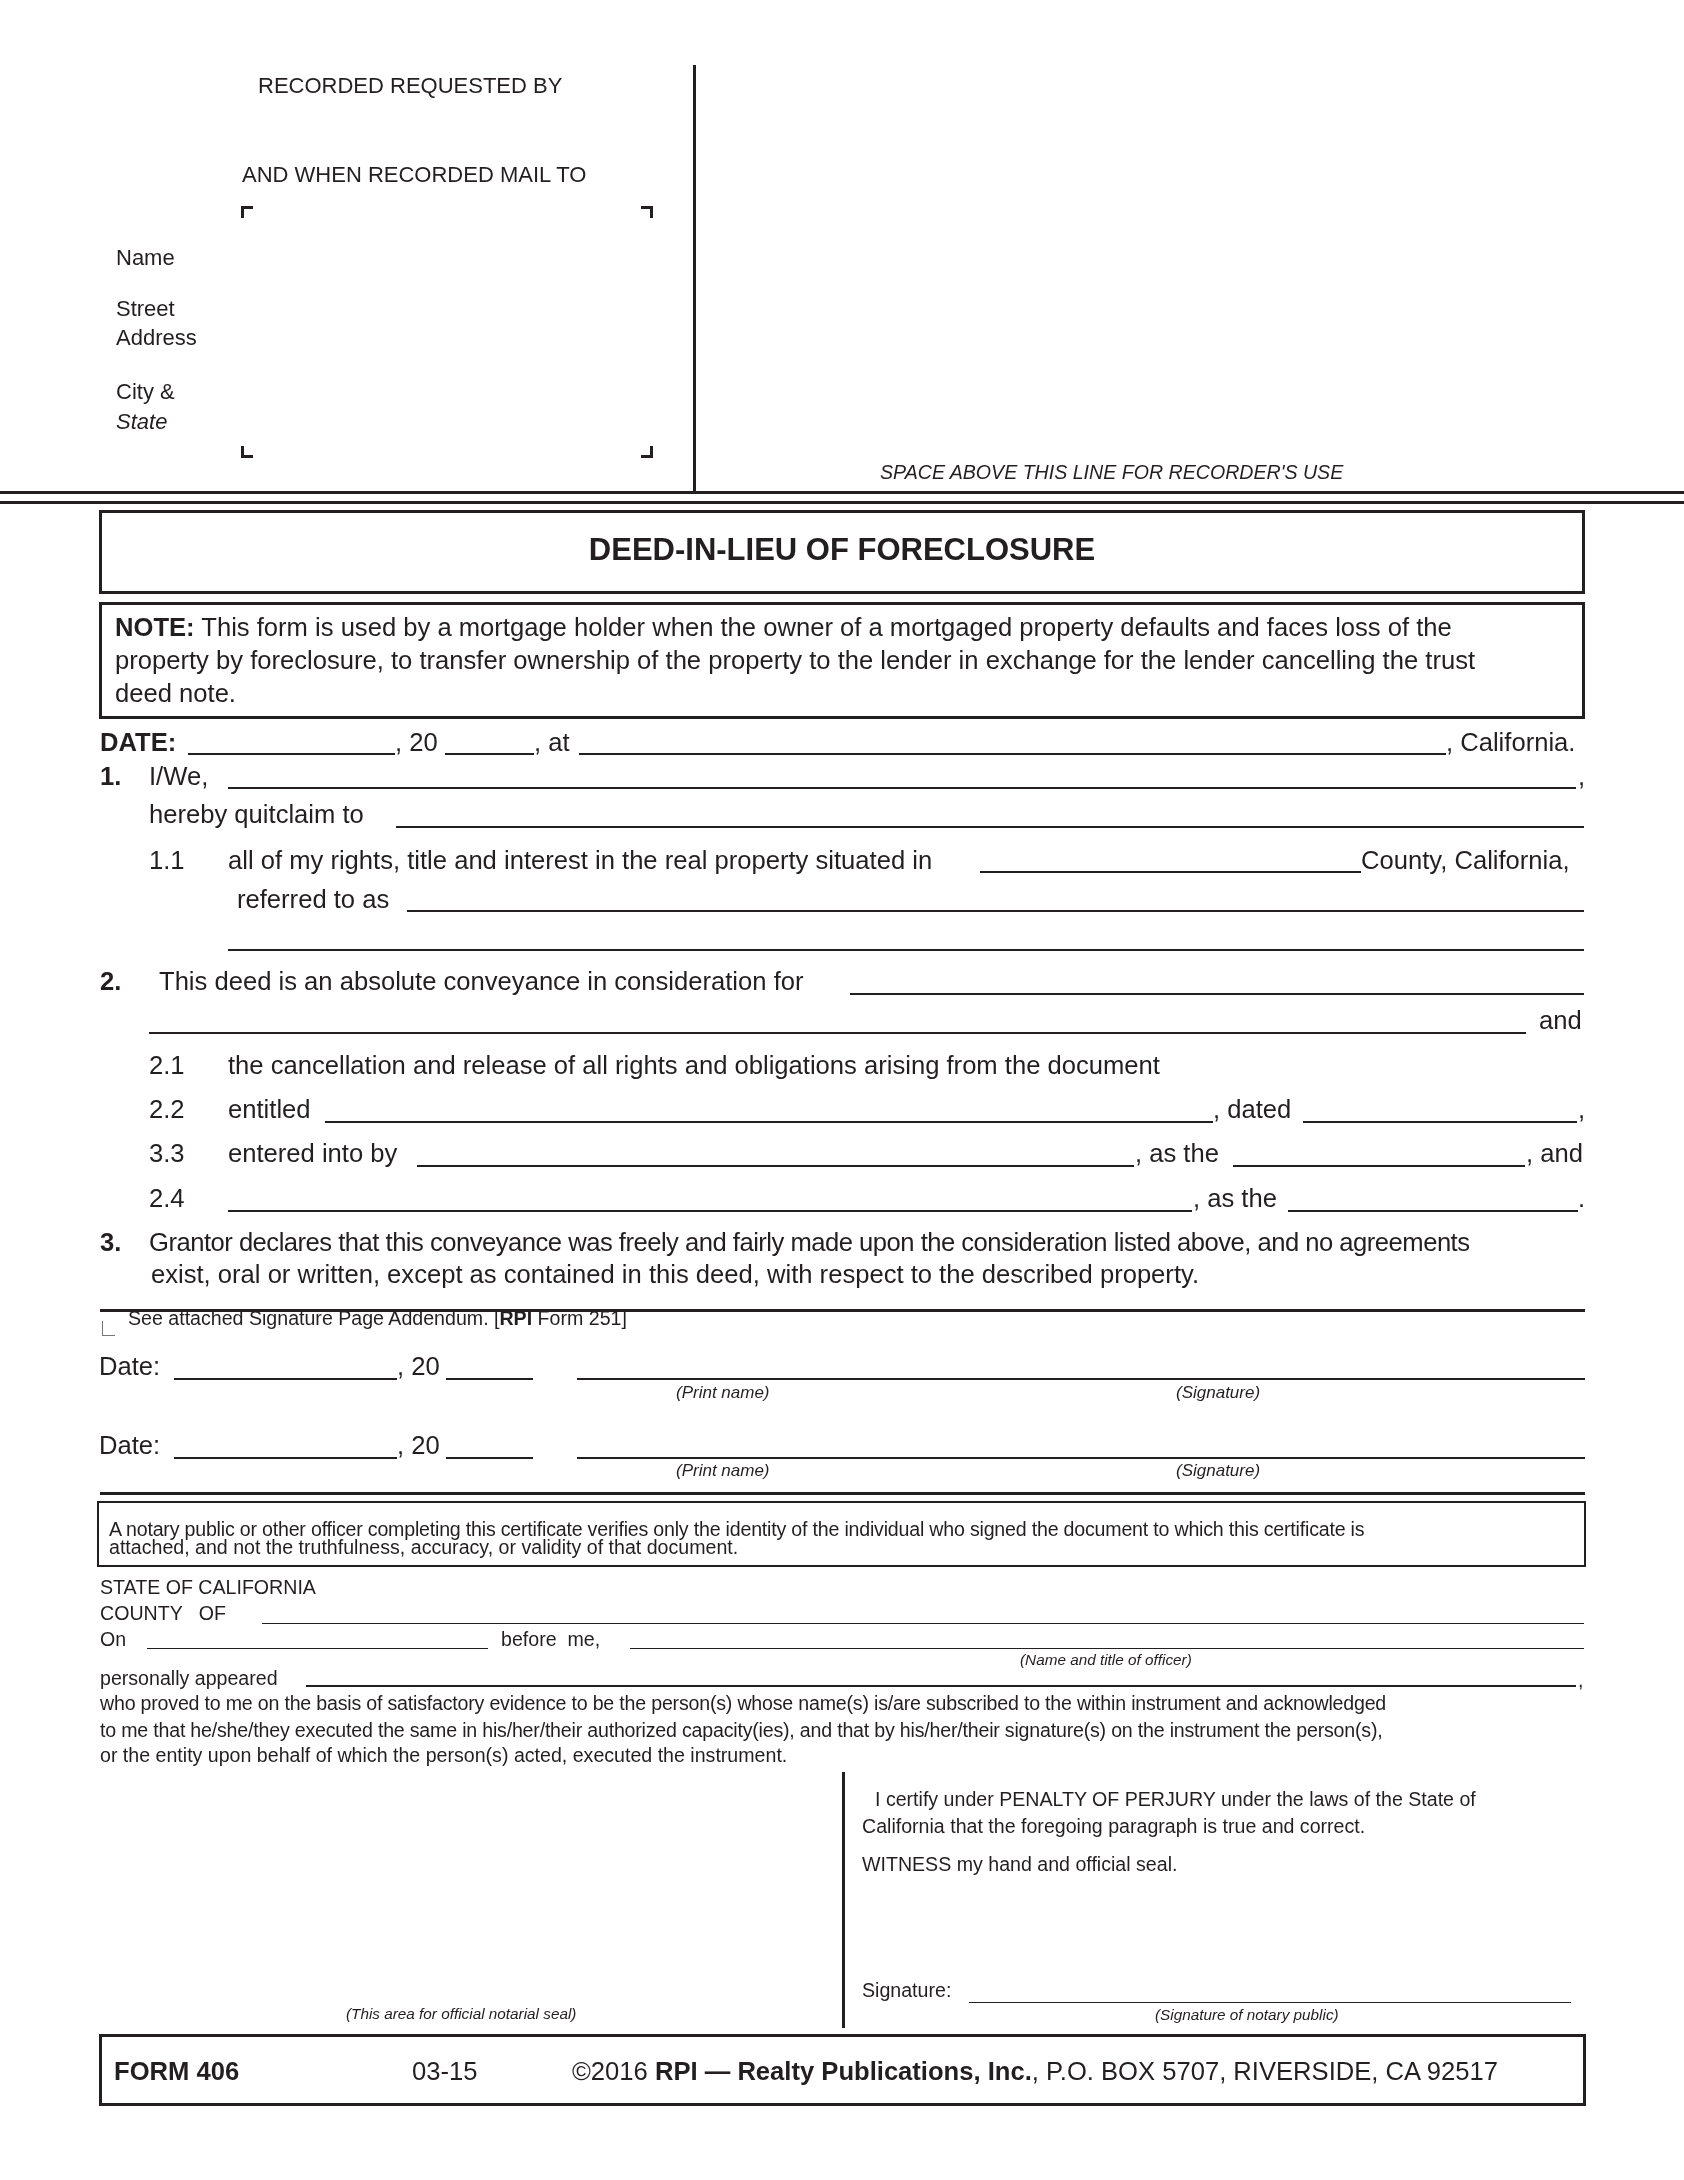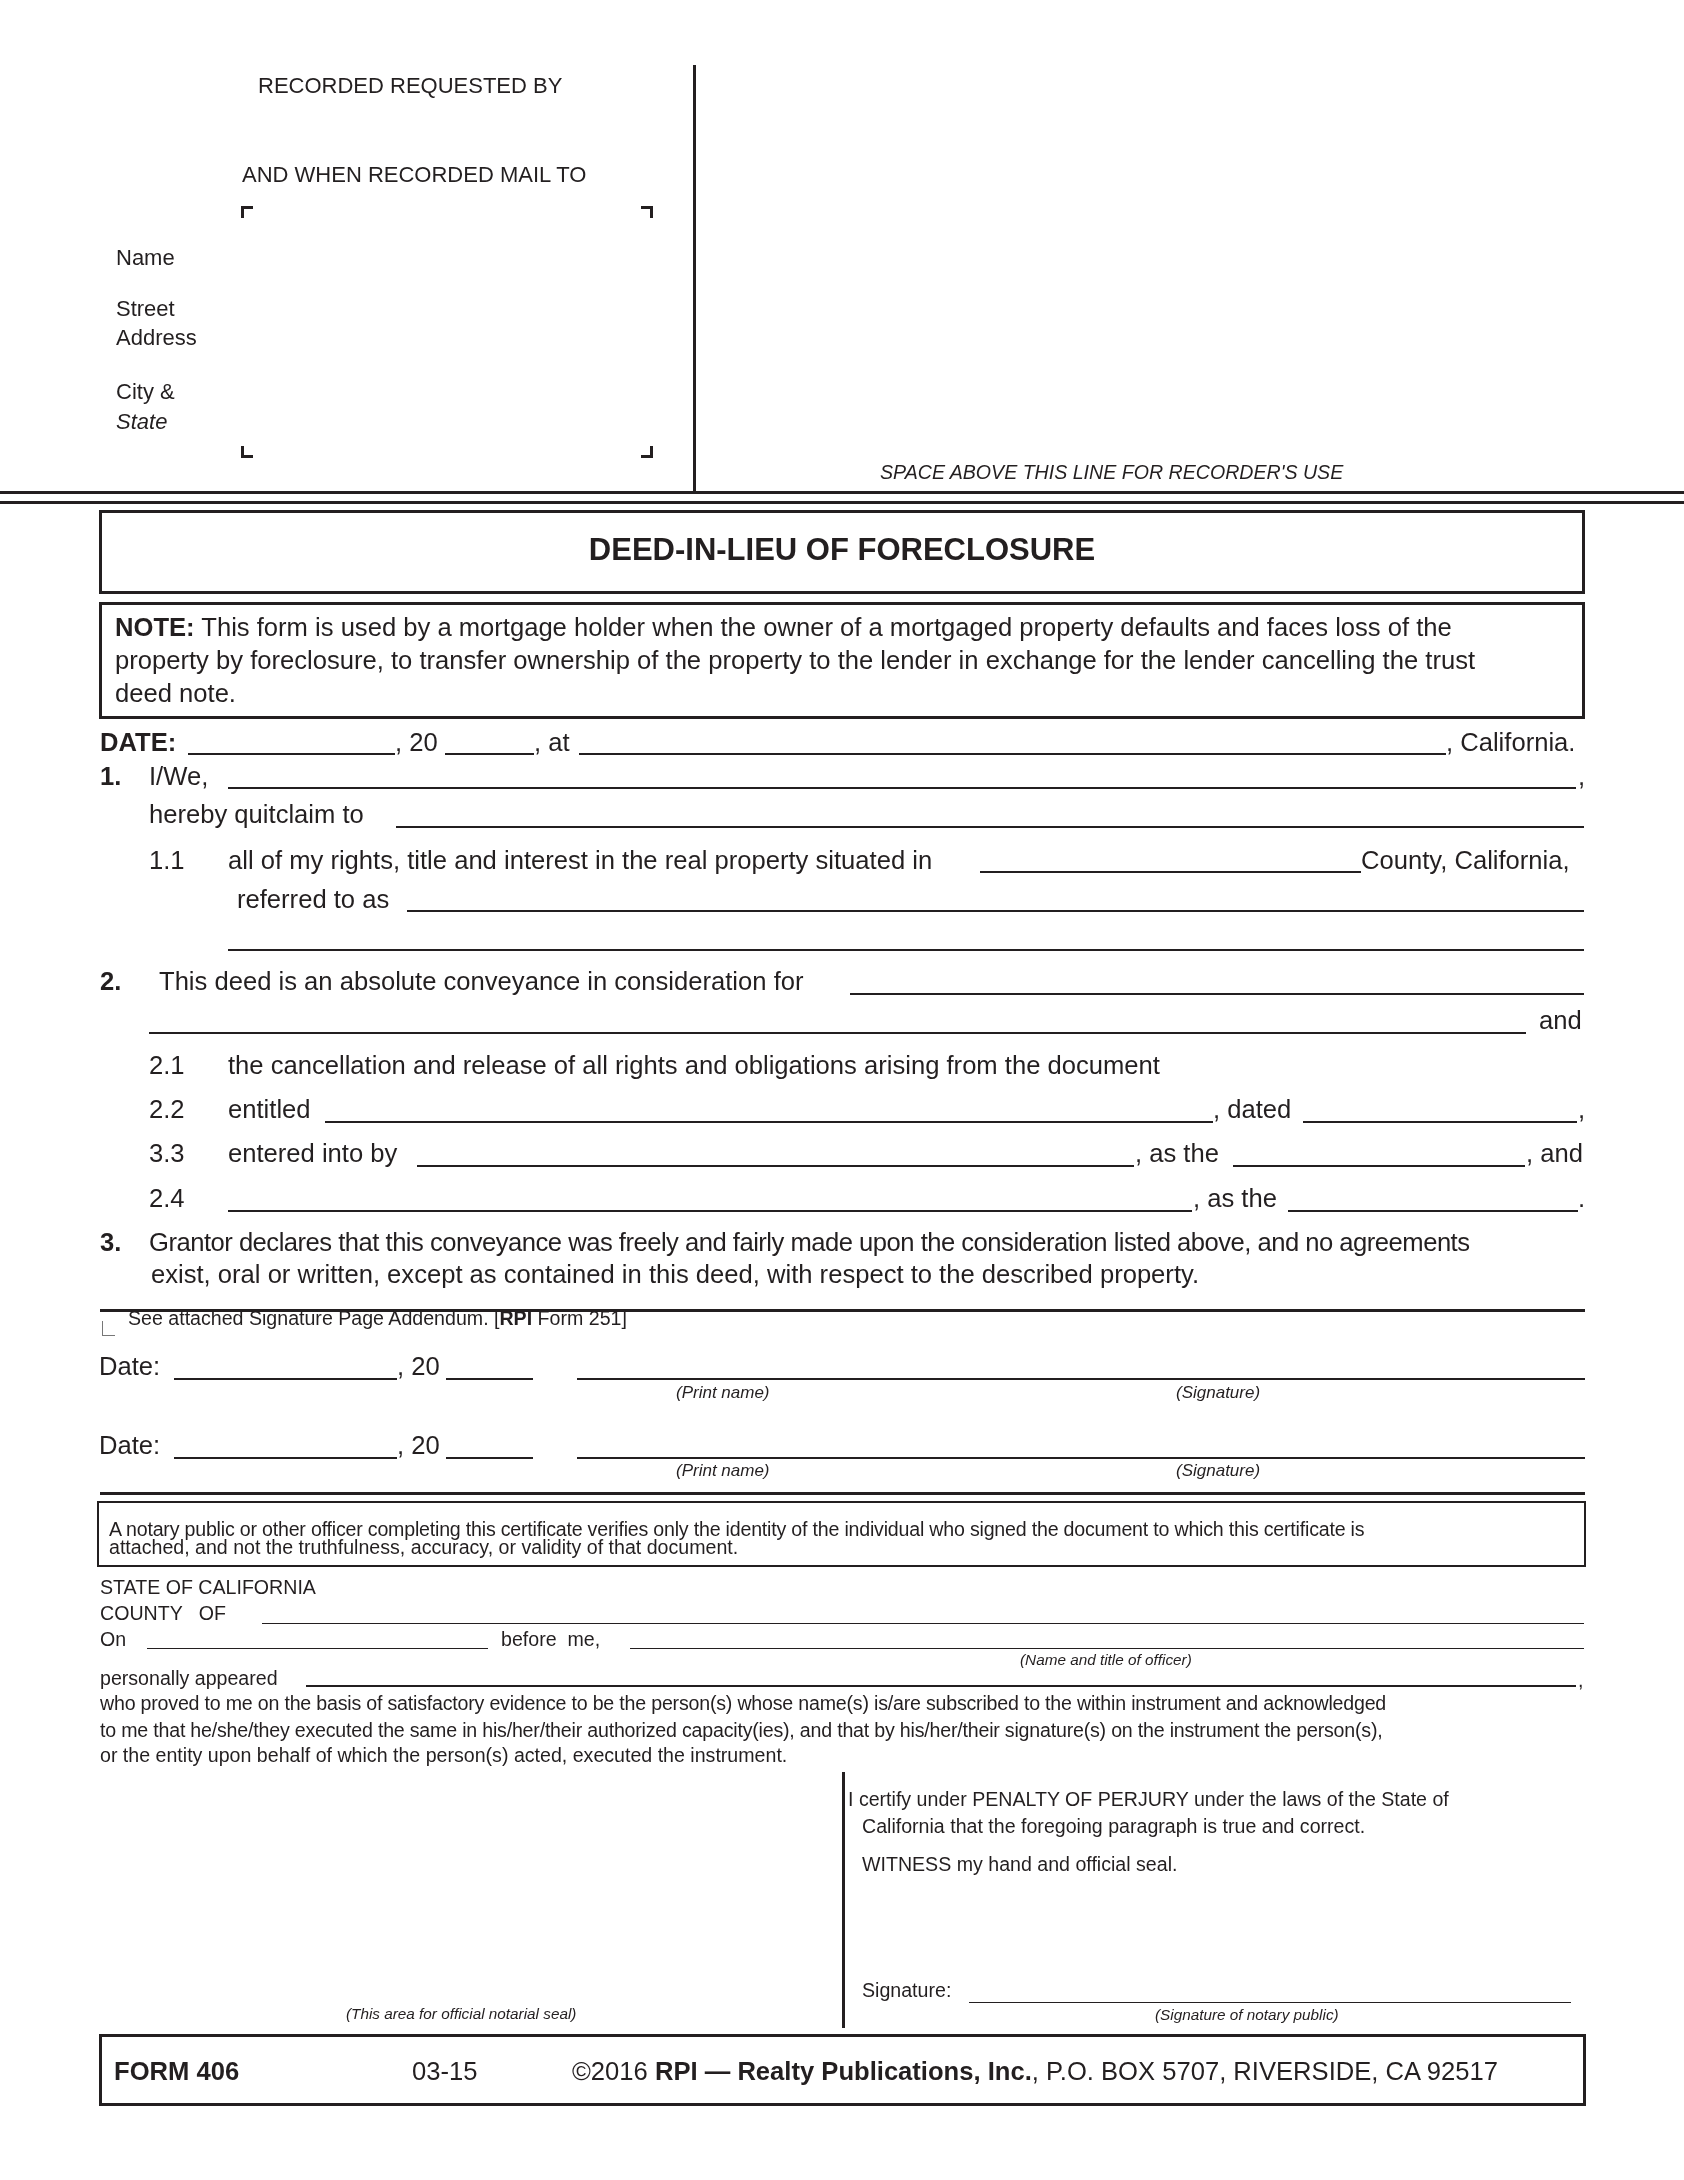--- a/index.html
+++ b/index.html
@@ -155,21 +155,21 @@
 <div class="t f23" style="left:1578px;top:1671px;">,</div>
 
 <div class="t f23" style="left:100px;top:1694px;letter-spacing:-0.2px;">who proved to me on the basis of satisfactory evidence to be the person(s) whose name(s) is/are subscribed to the within instrument and acknowledged</div>
 <div class="t f23" style="left:100px;top:1721px;letter-spacing:-0.2px;text-align:center;">to me that he/she/they executed the same in his/her/their authorized capacity(ies), and that by his/her/their signature(s) on the instrument the person(s),</div>
 <div class="t f23" style="left:100px;top:1746px;">or the entity upon behalf of which the person(s) acted, executed the instrument.</div>
 
 <div class="vl" style="left:842px;top:1772px;height:256px;"></div>
 <div class="abs" style="left:100px;top:1772px;width:739px;height:247px;"></div>
 <div class="t f20 i" style="left:346px;top:2006px;font-size:15.3px;">(This area for official notarial seal)</div>
 
-<div class="t f23" style="left:848px;top:1790px;text-align:right;">I certify under PENALTY OF PERJURY under the laws of the State of</div>
+<div class="t f23" style="left:875px;top:1790px;text-align:right;">I certify under PENALTY OF PERJURY under the laws of the State of</div>
 <div class="t f23" style="left:862px;top:1817px;">California that the foregoing paragraph is true and correct.</div>
 <div class="t f23" style="left:862px;top:1855px;">WITNESS my hand and official seal.</div>
 <div class="t f23" style="left:862px;top:1981px;">Signature:</div>
 <input class="field" style="left: 969px; top: 2002px; width: 602px; border-bottom-width: 1.7px;">
 <div class="t f20 i" style="left:1155px;top:2007px;font-size:15.3px;">(Signature of notary public)</div>
 
 <div class="box" style="left:99px;top:2034px;width:1487px;height:72px;"></div>
 <div class="t b" style="left:114px;top:2059px;font-size:25.6px;">FORM 406</div>
 <div class="t" style="left:412px;top:2059px;font-size:25.6px;">03-15</div>
 <div class="t" style="left:572px;top:2059px;font-size:25.6px;"><span>©2016 </span><b>RPI — Realty Publications, Inc.</b><span>, P.O. BOX 5707, RIVERSIDE, CA 92517</span></div>

